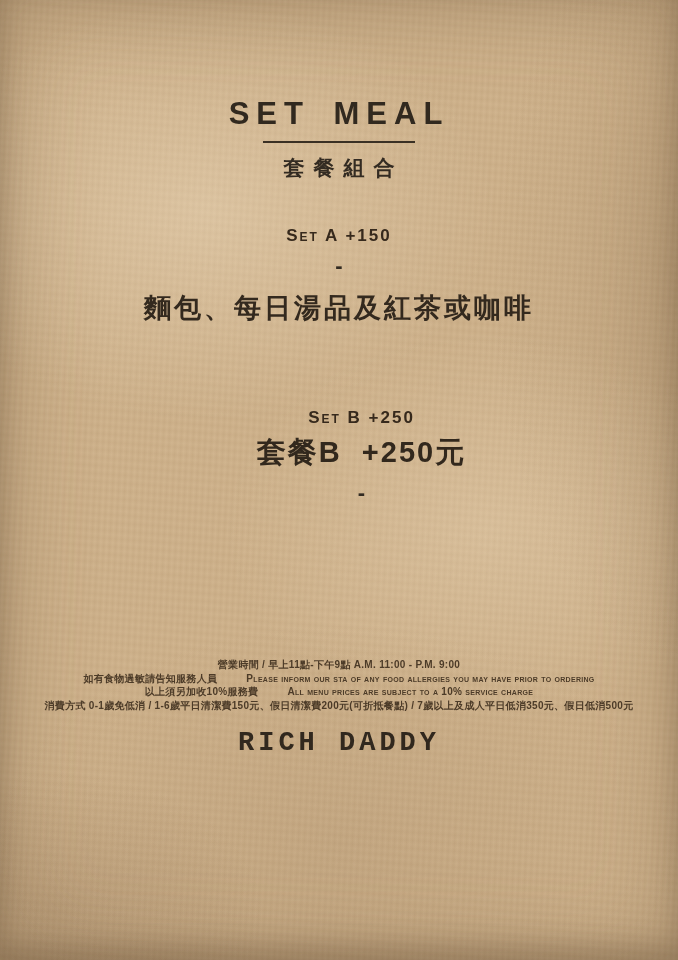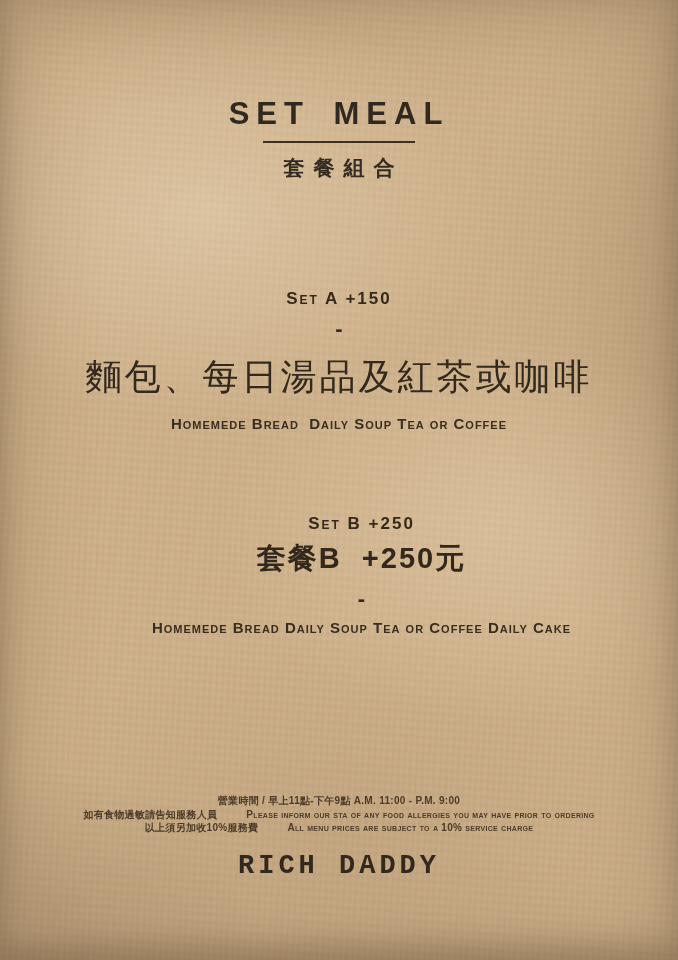--- a/index.html
+++ b/index.html
@@ -45,21 +45,21 @@
     margin: 9px auto 0 auto;
   }
   .title-zh {
     margin-top: 11px;
     font-size: 21px;
     font-weight: bold;
     letter-spacing: 9px;
     text-indent: 9px;
     text-align: center;
   }
-  .set-block-a { margin-top: 107px; }
+  .set-block-a { margin-top: 44px; }
   .set-block-b { margin-top: 82px; margin-left: 45px; }
   .set-label {
     font-size: 17px;
     font-weight: bold;
     font-variant: small-caps;
     letter-spacing: 2px;
     color: #36291c;
   }
   .set-title-zh {
     margin-top: 5px;
@@ -70,22 +70,22 @@
     color: #32281d;
   }
   .set-divider {
     margin-top: 13px;
     font-size: 22px;
     font-weight: bold;
     line-height: 14px;
   }
   .set-desc-zh {
     margin-top: 17px;
-    font-size: 36px;
-    font-weight: normal;
+    font-size: 27px;
+    font-weight: bold;
     letter-spacing: 3px;
     color: #33291e;
   }
   .set-desc-en {
     margin-top: 13px;
     font-size: 15px;
     font-weight: bold;
     font-variant: small-caps;
     letter-spacing: 1px;
     white-space: pre-wrap;
@@ -116,33 +116,32 @@
   <div class="header">
     <div class="title-en">SET MEAL</div>
     <div class="title-rule"></div>
     <div class="title-zh">套餐組合</div>
   </div>
 
   <div class="set-block-a">
     <div class="set-label">Set A +150</div>
     <div class="set-divider">-</div>
     <div class="set-desc-zh">麵包、每日湯品及紅茶或咖啡</div>
-    <div class="set-desc-en">Homemede Bread  Daily Soup Tea or Coffee</div>
   </div>
 
   <div class="set-block-b">
     <div class="set-label">Set B +250</div>
     <div class="set-title-zh">套餐B  +250元</div>
     <div class="set-divider">-</div>
-    <div class="set-desc-en">Homemede Bread Daily Soup Tea or Coffee Daily Cake</div>
   </div>
 
   <div class="footer">
     <div class="fine-print">營業時間 / 早上11點-下午9點 A.M. 11:00 - P.M. 9:00</div>
     <div class="fine-print"><span>如有食物過敏請告知服務人員 </span><span class="sc">Please inform our sta of any food allergies you may have prior to ordering</span></div>
     <div class="fine-print"><span>以上須另加收10%服務費 </span><span class="sc">All menu prices are subject to a 10% service charge</span></div>
+    <div class="fine-print">消費方式 0-1歲免低消 / 1-6歲平日清潔費150元、假日清潔費200元(可折抵餐點) / 7歲以上及成人平日低消350元、假日低消500元</div>
     <div class="brand">
       <div class="brand-name">RICH DADDY</div>
 
     </div>
   </div>
 
 </div>
 
 </body></html>

